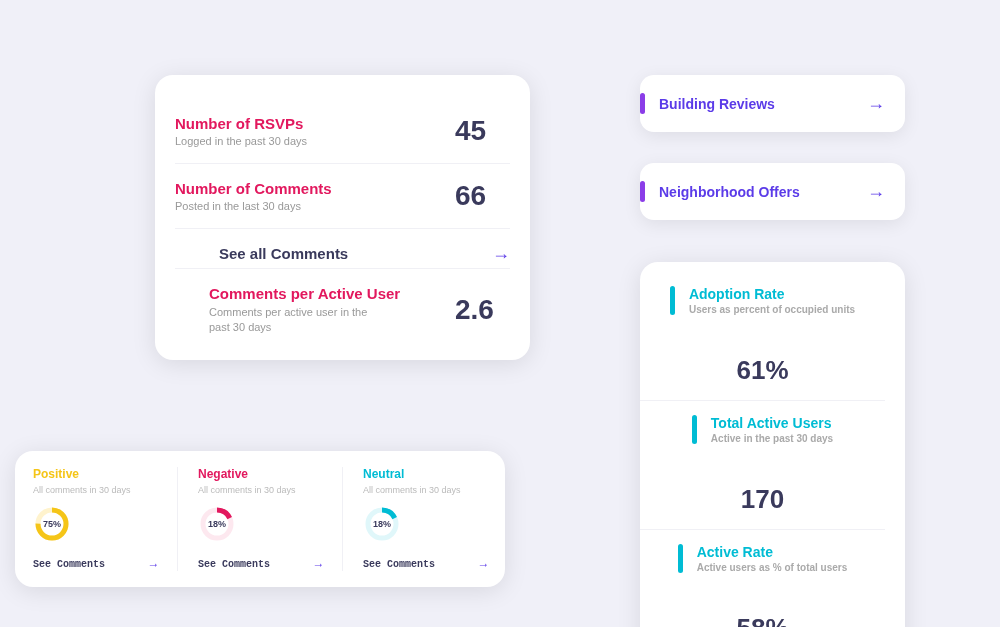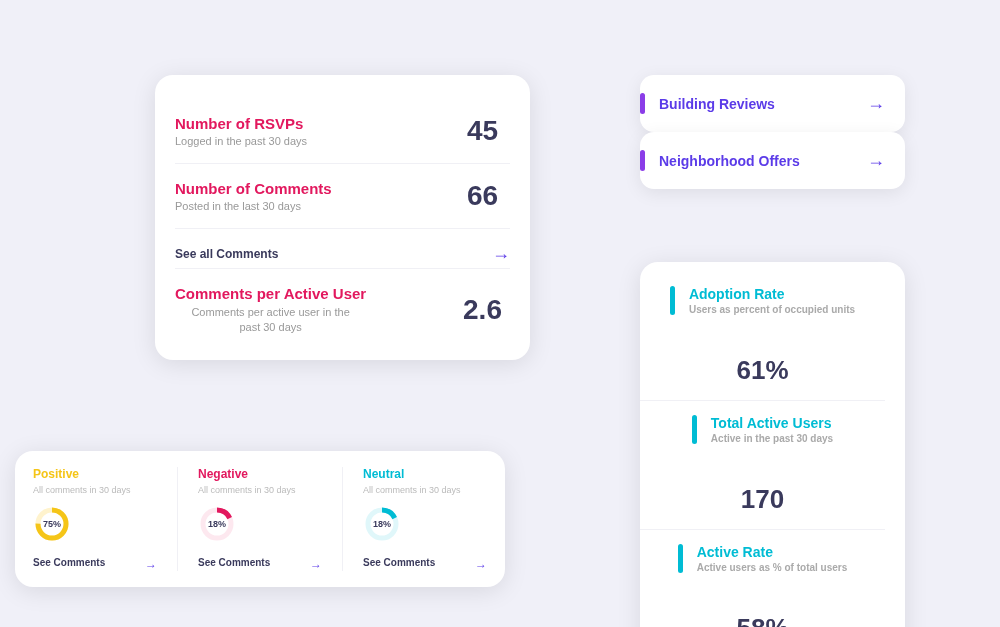--- a/index.html
+++ b/index.html
@@ -50,59 +50,58 @@
     .metric-sublabel {
       font-size: 11px;
       color: #999;
       margin-top: 3px;
     }
     .metric-value {
       font-size: 28px;
       font-weight: 700;
       color: #3a3a5c;
       min-width: 55px;
-      text-align: center;
     }
 
     .see-all-row {
       display: flex;
       align-items: center;
       justify-content: space-between;
       padding: 14px 0 4px 0;
       border-bottom: 1px solid #f0f0f5;
       cursor: pointer;
     }
     .see-all-label {
-      font-size: 12px;
+      font-size: 15px;
       font-weight: 600;
       color: #3a3a5c;
+      margin-left: 44px;
     }
     .arrow-icon {
       color: #5b3be8;
       font-size: 18px;
       font-weight: 700;
     }
 
     .metric-sublabel-multi {
       font-size: 11px;
       color: #999;
       margin-top: 3px;
       line-height: 1.4;
-      text-align: center;
     }
 
     
     .card-right-top {
       position: absolute;
       right: 95px;
       top: 75px;
       width: 265px;
       display: flex;
       flex-direction: column;
-      gap: 0;
+      gap: 31px;
     }
 
     .link-card {
       background: #fff;
       border-radius: 14px;
       box-shadow: 0 4px 18px rgba(0,0,0,0.08);
       padding: 18px 18px 18px 0;
       display: flex;
       align-items: center;
       justify-content: space-between;
@@ -247,24 +246,25 @@
       top: 50%;
       left: 50%;
       transform: translate(-50%, -50%);
       font-size: 9px;
       font-weight: 700;
       color: #3a3a5c;
     }
 
     .sentiment-see-row {
       display: flex;
-      align-items: flex-start;
+      align-items: center;
       justify-content: space-between;
       margin-top: 4px;
       cursor: pointer;
+      font-family: Liberation Mono, monospace;
     }
     .sentiment-see-label {
       font-size: 10px;
       color: #3a3a5c;
       font-weight: 600;
     }
     .sentiment-arrow {
       color: #5b3be8;
       font-size: 12px;
     }
@@ -291,21 +291,21 @@
         <div class="metric-sublabel">Posted in the last 30 days</div>
       </div>
       <div class="metric-value">66</div>
     </div>
 
     <div class="see-all-row">
       <div class="see-all-label">See all Comments</div>
       <span class="arrow-icon">→</span>
     </div>
 
-    <div class="metric-row" style="border-bottom:none; padding-bottom:4px;">
+    <div class="metric-row" style="border-bottom:none; padding-bottom:4px;margin-left:34px;">
       <div>
         <div class="metric-label">Comments per Active User</div>
         <div class="metric-sublabel-multi">Comments per active user in the<br>past 30 days</div>
       </div>
       <div class="metric-value">2.6</div>
     </div>
   </div>
 
   <div class="card-right-top">
 

